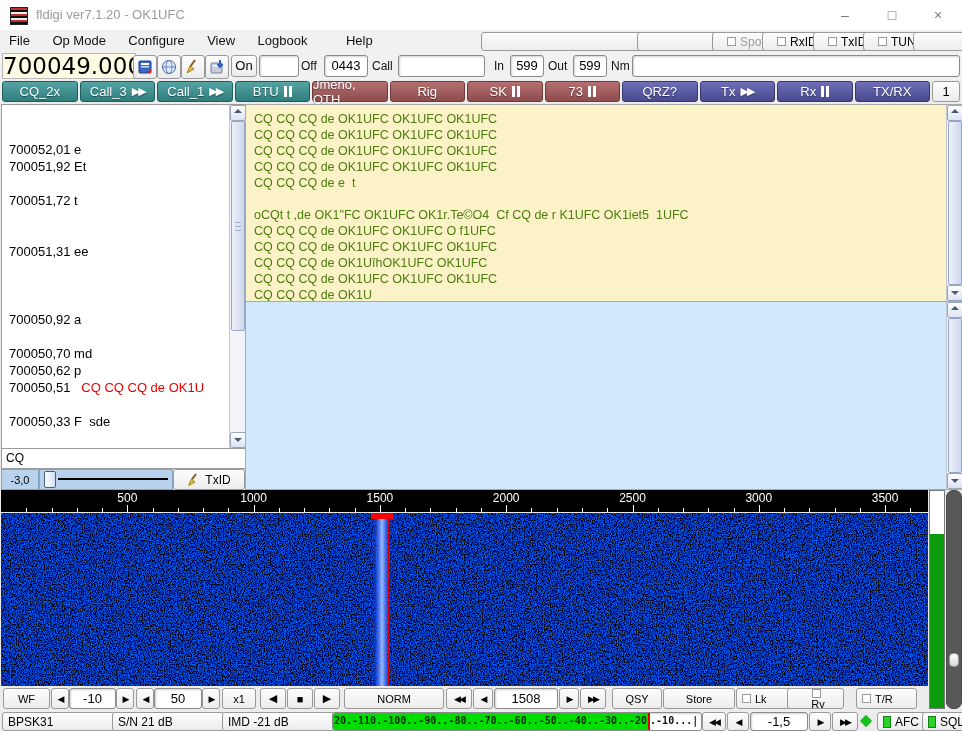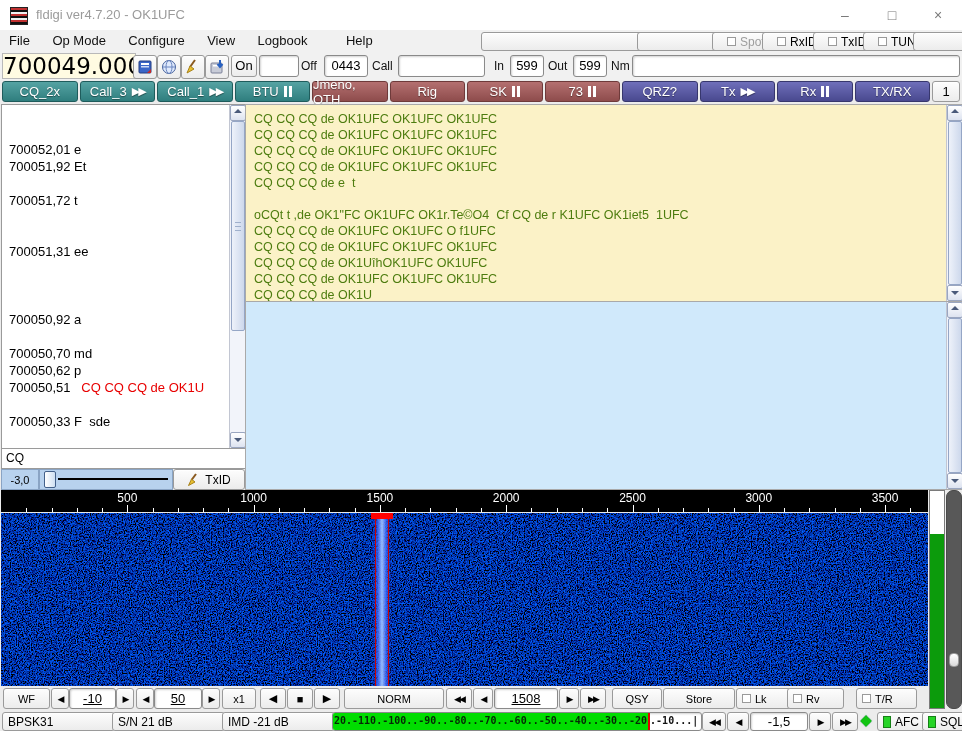--- a/index.html
+++ b/index.html
@@ -107,41 +107,41 @@
   .redline{position:absolute;top:0;bottom:0;width:1px;background:#d00000;}
   #sig-meter{left:929px;top:490px;width:14px;height:217px;border:1px solid #7a7a7a;
      background:linear-gradient(#ffffff 0 43px,#0c9b0c 43px 100%);}
   #slider-col{left:946px;top:490px;width:14px;height:217px;background:#585858;
      border-radius:7px;border:1px solid #4a4a4a;}
   #slider-col-thumb{position:absolute;left:2px;right:2px;top:162px;height:12px;
      background:linear-gradient(#fff,#d9d9d9);border-radius:4px;border:1px solid #9a9a9a;}
   
   .wbtn{top:688px;height:19px;font-size:11px;color:#000;}
   .arrglyph{font-size:9px;letter-spacing:-2px;}
-  .numbox{top:688px;height:19px;font-size:13px;text-decoration:underline;}
+  .numbox{top:688px;height:19px;font-size:13px;}
   
   .sbox{top:712px;height:17px;font-size:12px;display:flex;align-items:center;
         padding-left:5px;}
   #sig-scale{left:332px;top:712px;width:368px;height:17px;overflow:hidden;
       display:flex;align-items:stretch;padding:0;}
   #sig-scale .green{background:#00dd00;color:#052805;font-family:"DejaVu Sans Mono",monospace;
       font-size:10px;font-weight:bold;line-height:16px;white-space:pre;padding:0 1px;}
   #sig-scale .redcur{width:2px;background:#e00000;}
   #sig-scale .white{color:#111;font-family:"DejaVu Sans Mono",monospace;
       font-size:10px;font-weight:bold;line-height:16px;white-space:pre;}
   .led{display:inline-block;width:6px;height:10px;background:#27d427;
        border:1px solid #168016;margin-right:4px;}
   #diamond{color:#12c412;font-size:15px;text-shadow:0 0 1px #064;}
 </style>
 </head>
 <body>
 
 <div class="abs" id="titlebar">
   <div class="abs" id="app-icon"></div>
-  <div class="abs" id="title-text">fldigi ver4.7.20 - OK1UFC</div>
+  <div class="abs" id="title-text">fldigi ver7.1.20 - OK1UFC</div>
   <div class="abs winbtn" style="left:830px;">–</div>
   <div class="abs winbtn" style="left:877px;">□</div>
   <div class="abs winbtn" style="left:923px;">×</div>
 </div>
 
 <div class="abs" id="menurow">
   <span class="menu-item">File</span>
   <span class="menu-item">Op Mode</span>
   <span class="menu-item">Configure</span>
   <span class="menu-item">View</span>
@@ -453,21 +453,21 @@
   </div>
 <div class="abs raised wbtn cntr" style="left:580px;width:24px;">
     <span class="arrglyph">▶▶</span>
   </div>
 <div class="abs raised wbtn cntr dis" style="left:612px;width:48px;">QSY</div>
 <div class="abs raised wbtn cntr" style="left:663px;width:70px;">Store</div>
 <div class="abs raised wbtn" style="left:736px;width:48px;display:flex;align-items:center;padding-left:5px;">
     <span class="cb"></span>
     <span>Lk</span>
   </div>
-<div class="abs raised wbtn dis" style="left:787px;width:50px;display:flex;align-items:center;padding-left:5px;">
+<div class="abs raised wbtn dis" style="left:787px;width:50px;display:flex;align-items:center;padding-left:5px;flex-direction:column;">
     <span class="cb"></span>
     <span>Rv</span>
   </div>
 <div class="abs raised wbtn" style="left:856px;width:54px;display:flex;align-items:center;padding-left:5px;">
     <span class="cb"></span>
     <span>T/R</span>
   </div>
 
 <div class="abs raised sbox" style="left:2px;width:106px;">BPSK31</div>
 <div class="abs raised sbox" style="left:112px;width:106px;">S/N 21 dB</div>

